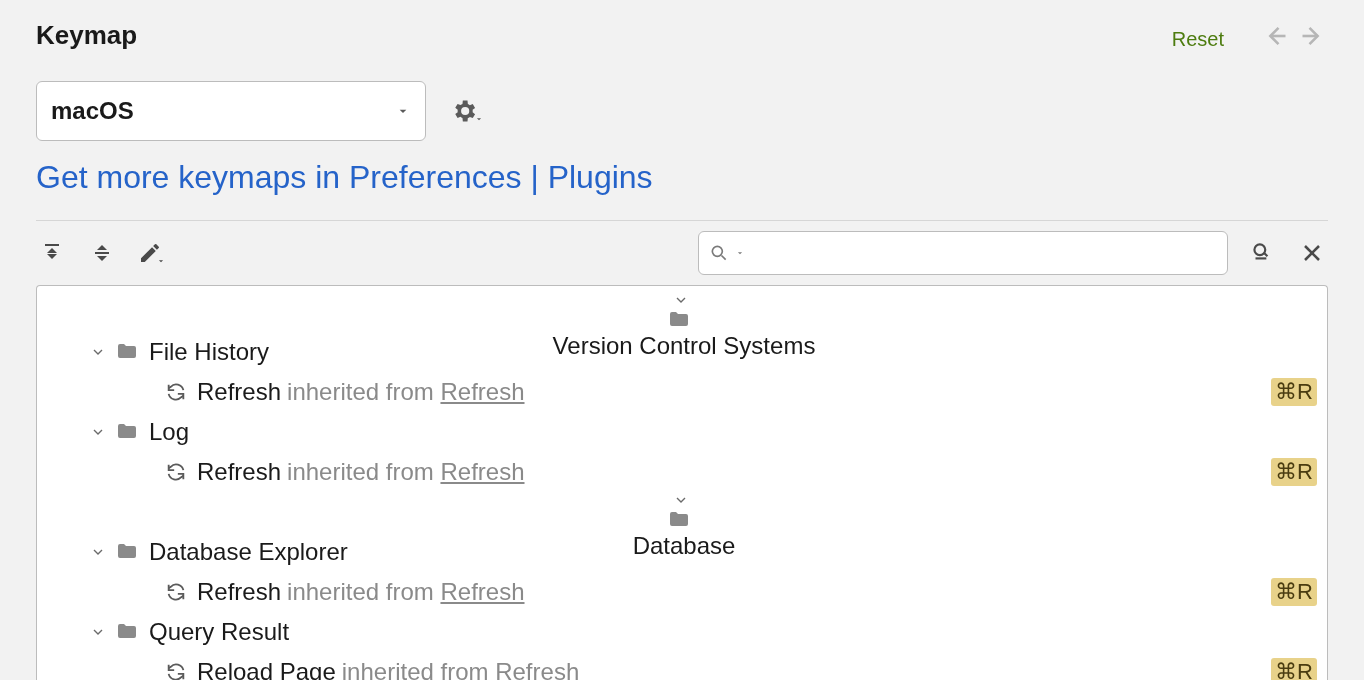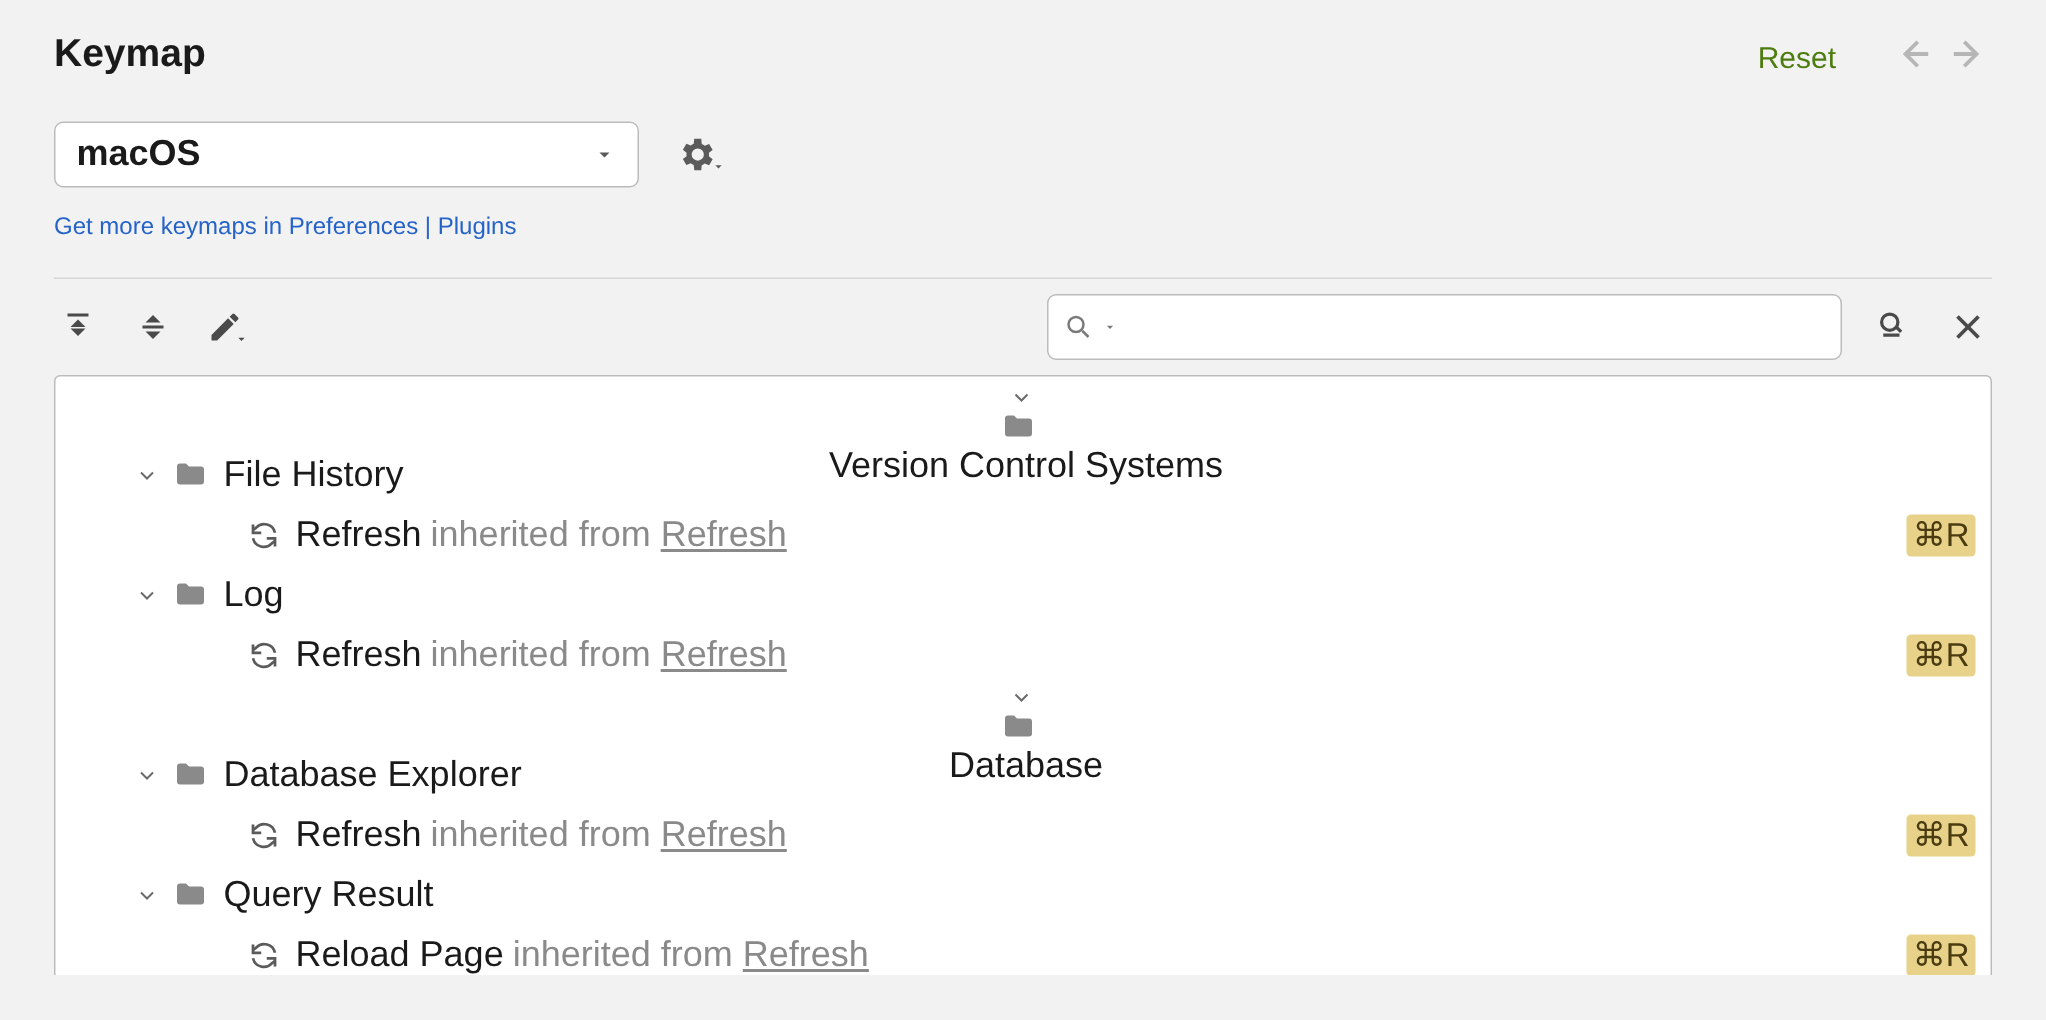--- a/index.html
+++ b/index.html
@@ -33,21 +33,21 @@
   display: inline-flex; align-items: center; justify-content: center;
   color: #b6b6b6;
   margin-left: 8px;
 }
 .controls {
   padding: 20px 36px 8px 36px;
 }
 .row1 { display: flex; align-items: center; gap: 24px; }
 .keymap-select {
   width: 390px;
-  height: 44px;
+  height: 60px;
   background: #fff;
   border: 1px solid #bcbcbc;
   border-radius: 6px;
   display: flex;
   align-items: center;
   padding: 0 14px;
   font-size: 24px;
   font-weight: 600;
   cursor: pointer;
 }
@@ -57,21 +57,21 @@
 }
 .gear-btn {
   color: #5b5b5b;
   cursor: pointer;
   display: inline-flex;
   align-items: center;
 }
 .more-link {
   margin-top: 18px;
   color: #2563c9;
-  font-size: 16px;
+  font-size: 32px;
   cursor: pointer;
 }
 .divider {
   border: none;
   border-top: 1px solid #d6d6d6;
   margin: 16px 36px 0 36px;
 }
 .toolbar {
   display: flex;
   align-items: center;

